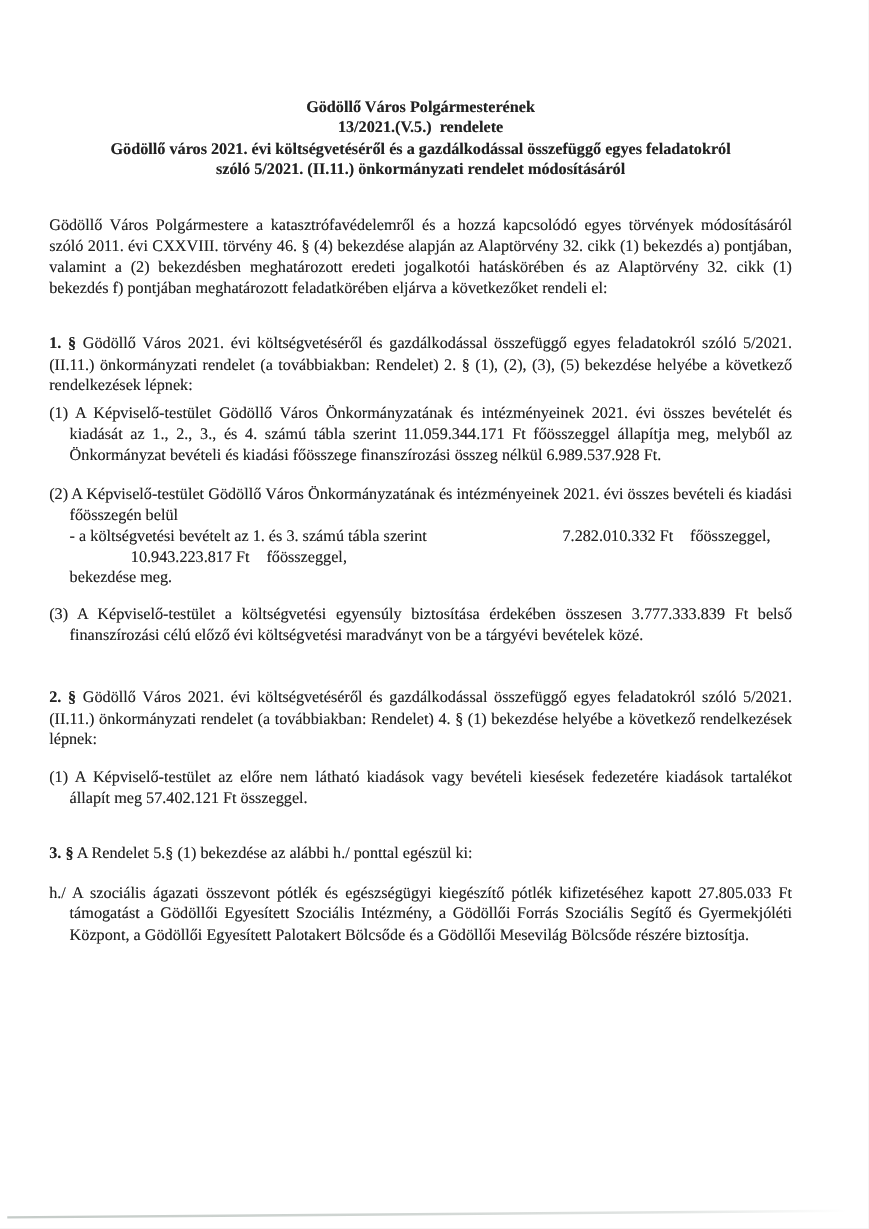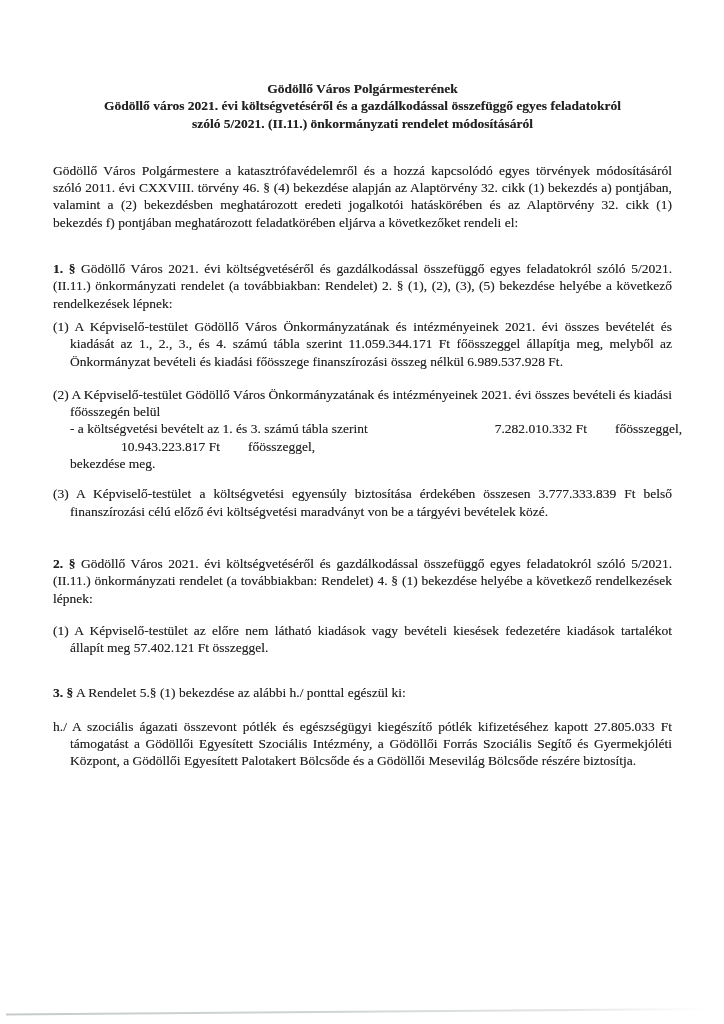--- a/index.html
+++ b/index.html
@@ -11,21 +11,21 @@
     background: #ffffff;
     overflow: hidden;
     font-family: "Liberation Serif", "DejaVu Serif", serif;
     font-size: 13.5px;
     line-height: 17.3px;
     color: #232323;
     text-shadow: 0 0 0.4px rgba(20,20,20,0.45);
   }
   .content {
     position: absolute;
-    left: 53px;
+    left: 41px;
     top: 80px;
     width: 619px;
   }
   .title-line {
     text-align: center;
     font-weight: bold;
     white-space: pre-wrap;
   }
   .preamble {
     margin-top: 30px;
@@ -37,21 +37,20 @@
   .sec-marker { font-weight: bold; }
   .item {
     text-align: justify;
     padding-left: 17px;
     text-indent: -17px;
   }
   .row {
     display: flex;
     text-indent: 0;
     align-items: flex-start;
-    gap: 14px;
   }
   .row-label { width: 353px; flex: none; }
   .row-amount { width: 150px; flex: none; text-align: right; }
   .row-suffix { margin-left: 14px; flex: none; }
   .closing { text-indent: 0; }
   .mt-s1h  { margin-top: 29px; }
   .mt-s1i1 { margin-top: 6px; }
   .mt-s1i2 { margin-top: 16px; }
   .mt-s1i3 { margin-top: 13px; }
   .mt-s1i4 { margin-top: 15px; margin-left: 3px; }
@@ -75,20 +74,21 @@
   }
 </style>
 </head>
 <body>
 
 <div class="page">
   <div class="content">
 
     <div>
       <div class="title-line">Gödöllő Város Polgármesterének</div>
+      <div class="title-line">13/2021.(V.5.)  rendelete</div>
       <div class="title-line">Gödöllő város 2021. évi költségvetéséről és a gazdálkodással összefüggő egyes feladatokról</div>
       <div class="title-line">szóló 5/2021. (II.11.) önkormányzati rendelet módosításáról</div>
     </div>
 
     <div class="preamble">Gödöllő Város Polgármestere a katasztrófavédelemről és a hozzá kapcsolódó egyes törvények módosításáról szóló 2011. évi CXXVIII. törvény 46. § (4) bekezdése alapján az Alaptörvény 32. cikk (1) bekezdés a) pontjában, valamint a (2) bekezdésben meghatározott eredeti jogalkotói hatáskörében és az Alaptörvény 32. cikk (1) bekezdés f) pontjában meghatározott feladatkörében eljárva a következőket rendeli el:</div>
 
     <div class="sec-heading mt-s1h">
       <span class="sec-marker">1. §</span>
       <span>Gödöllő Város 2021. évi költségvetéséről és gazdálkodással összefüggő egyes feladatokról szóló 5/2021. (II.11.) önkormányzati rendelet (a továbbiakban: Rendelet) 2. § (1), (2), (3), (5) bekezdése helyébe a következő rendelkezések lépnek:</span>
     </div>

